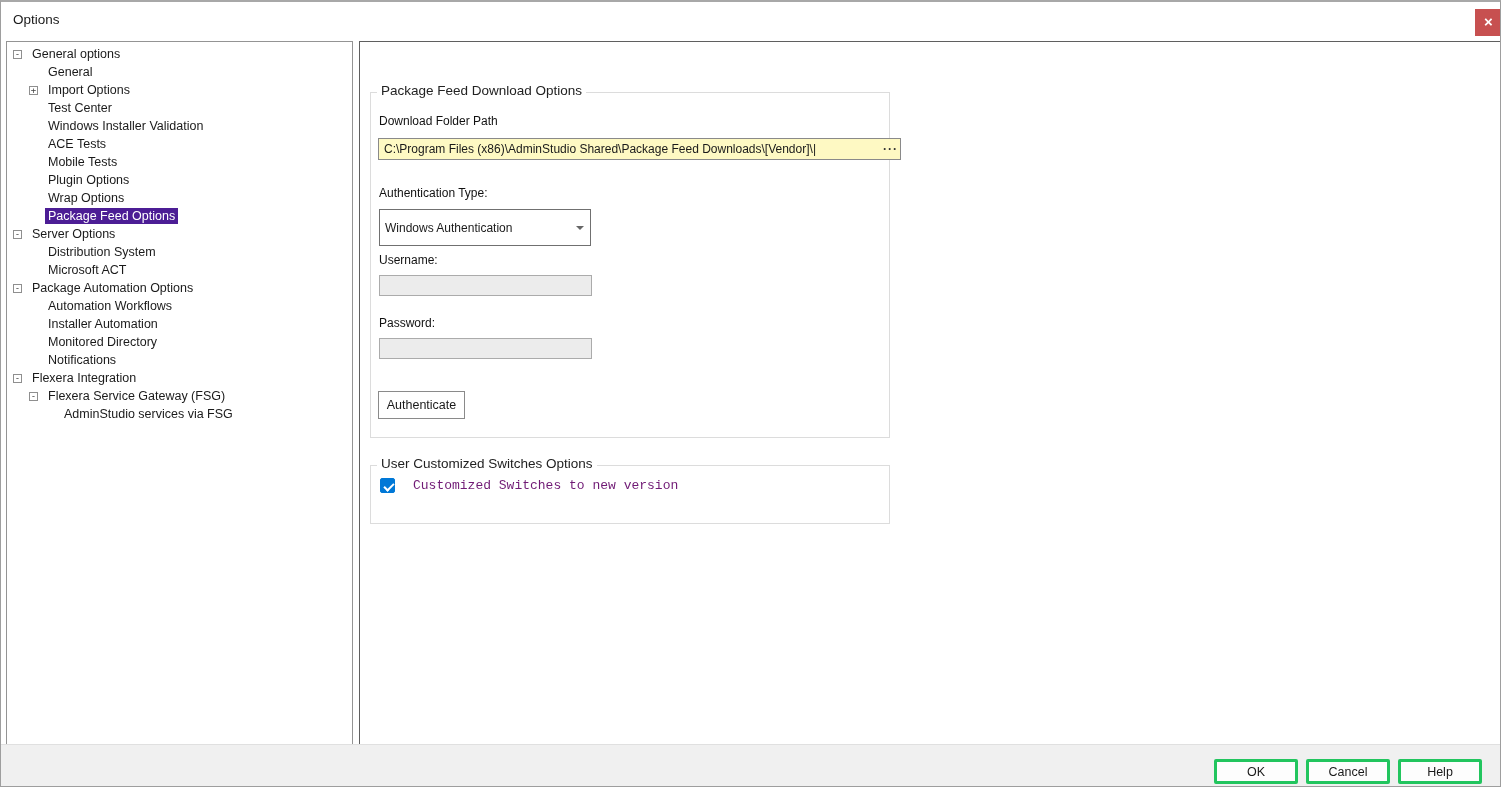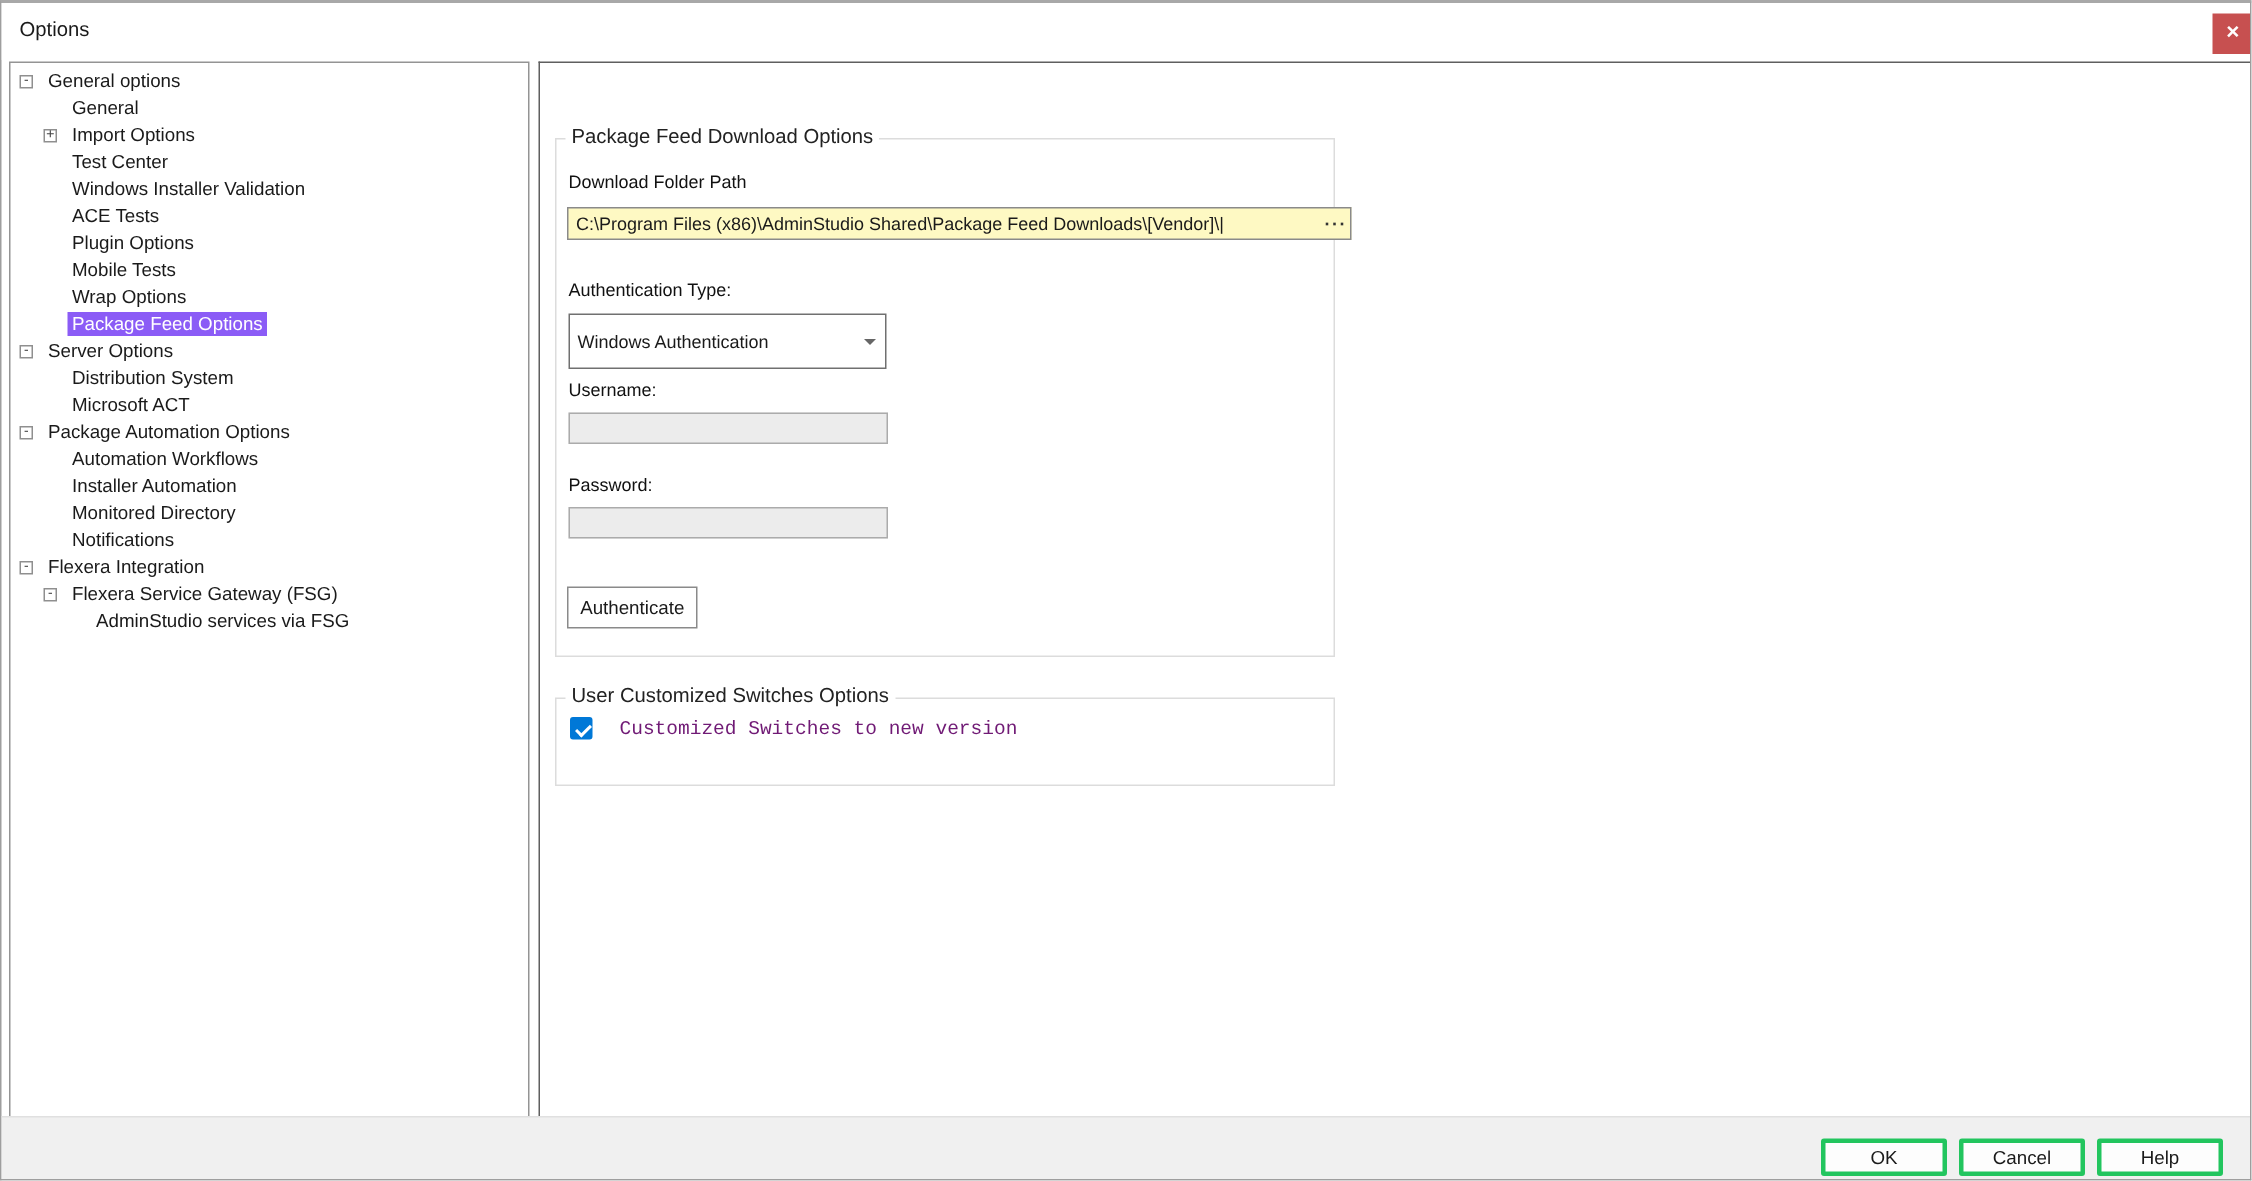--- a/index.html
+++ b/index.html
@@ -189,33 +189,33 @@
       <div class="tree-row" style="padding-left: 22px; text-align: center;">
       <span class="expand-box hidden"></span>
       <span class="tree-label">Windows Installer Validation</span>
     </div>
       <div class="tree-row" style="padding-left: 22px;">
       <span class="expand-box hidden"></span>
       <span class="tree-label">ACE Tests</span>
     </div>
       <div class="tree-row" style="padding-left: 22px;">
       <span class="expand-box hidden"></span>
+      <span class="tree-label">Mobile Tests</span>
+    </div>
+      <div class="tree-row" style="padding-left: 22px;">
+      <span class="expand-box hidden"></span>
       <span class="tree-label">Plugin Options</span>
     </div>
       <div class="tree-row" style="padding-left: 22px;">
       <span class="expand-box hidden"></span>
-      <span class="tree-label">Mobile Tests</span>
-    </div>
-      <div class="tree-row" style="padding-left: 22px;">
-      <span class="expand-box hidden"></span>
       <span class="tree-label">Wrap Options</span>
     </div>
       <div class="tree-row" style="padding-left: 22px;">
       <span class="expand-box hidden"></span>
-      <span class="tree-label selected" style="background: #8b5cf6;">Package Feed Options</span>
+      <span class="tree-label selected" style="background: #4c1d95;">Package Feed Options</span>
     </div>
       <div class="tree-row" style="padding-left: 6px;">
       <span class="expand-box">-</span>
       <span class="tree-label">Server Options</span>
     </div>
       <div class="tree-row" style="padding-left: 22px;">
       <span class="expand-box hidden"></span>
       <span class="tree-label">Distribution System</span>
     </div>
       <div class="tree-row" style="padding-left: 22px;">

